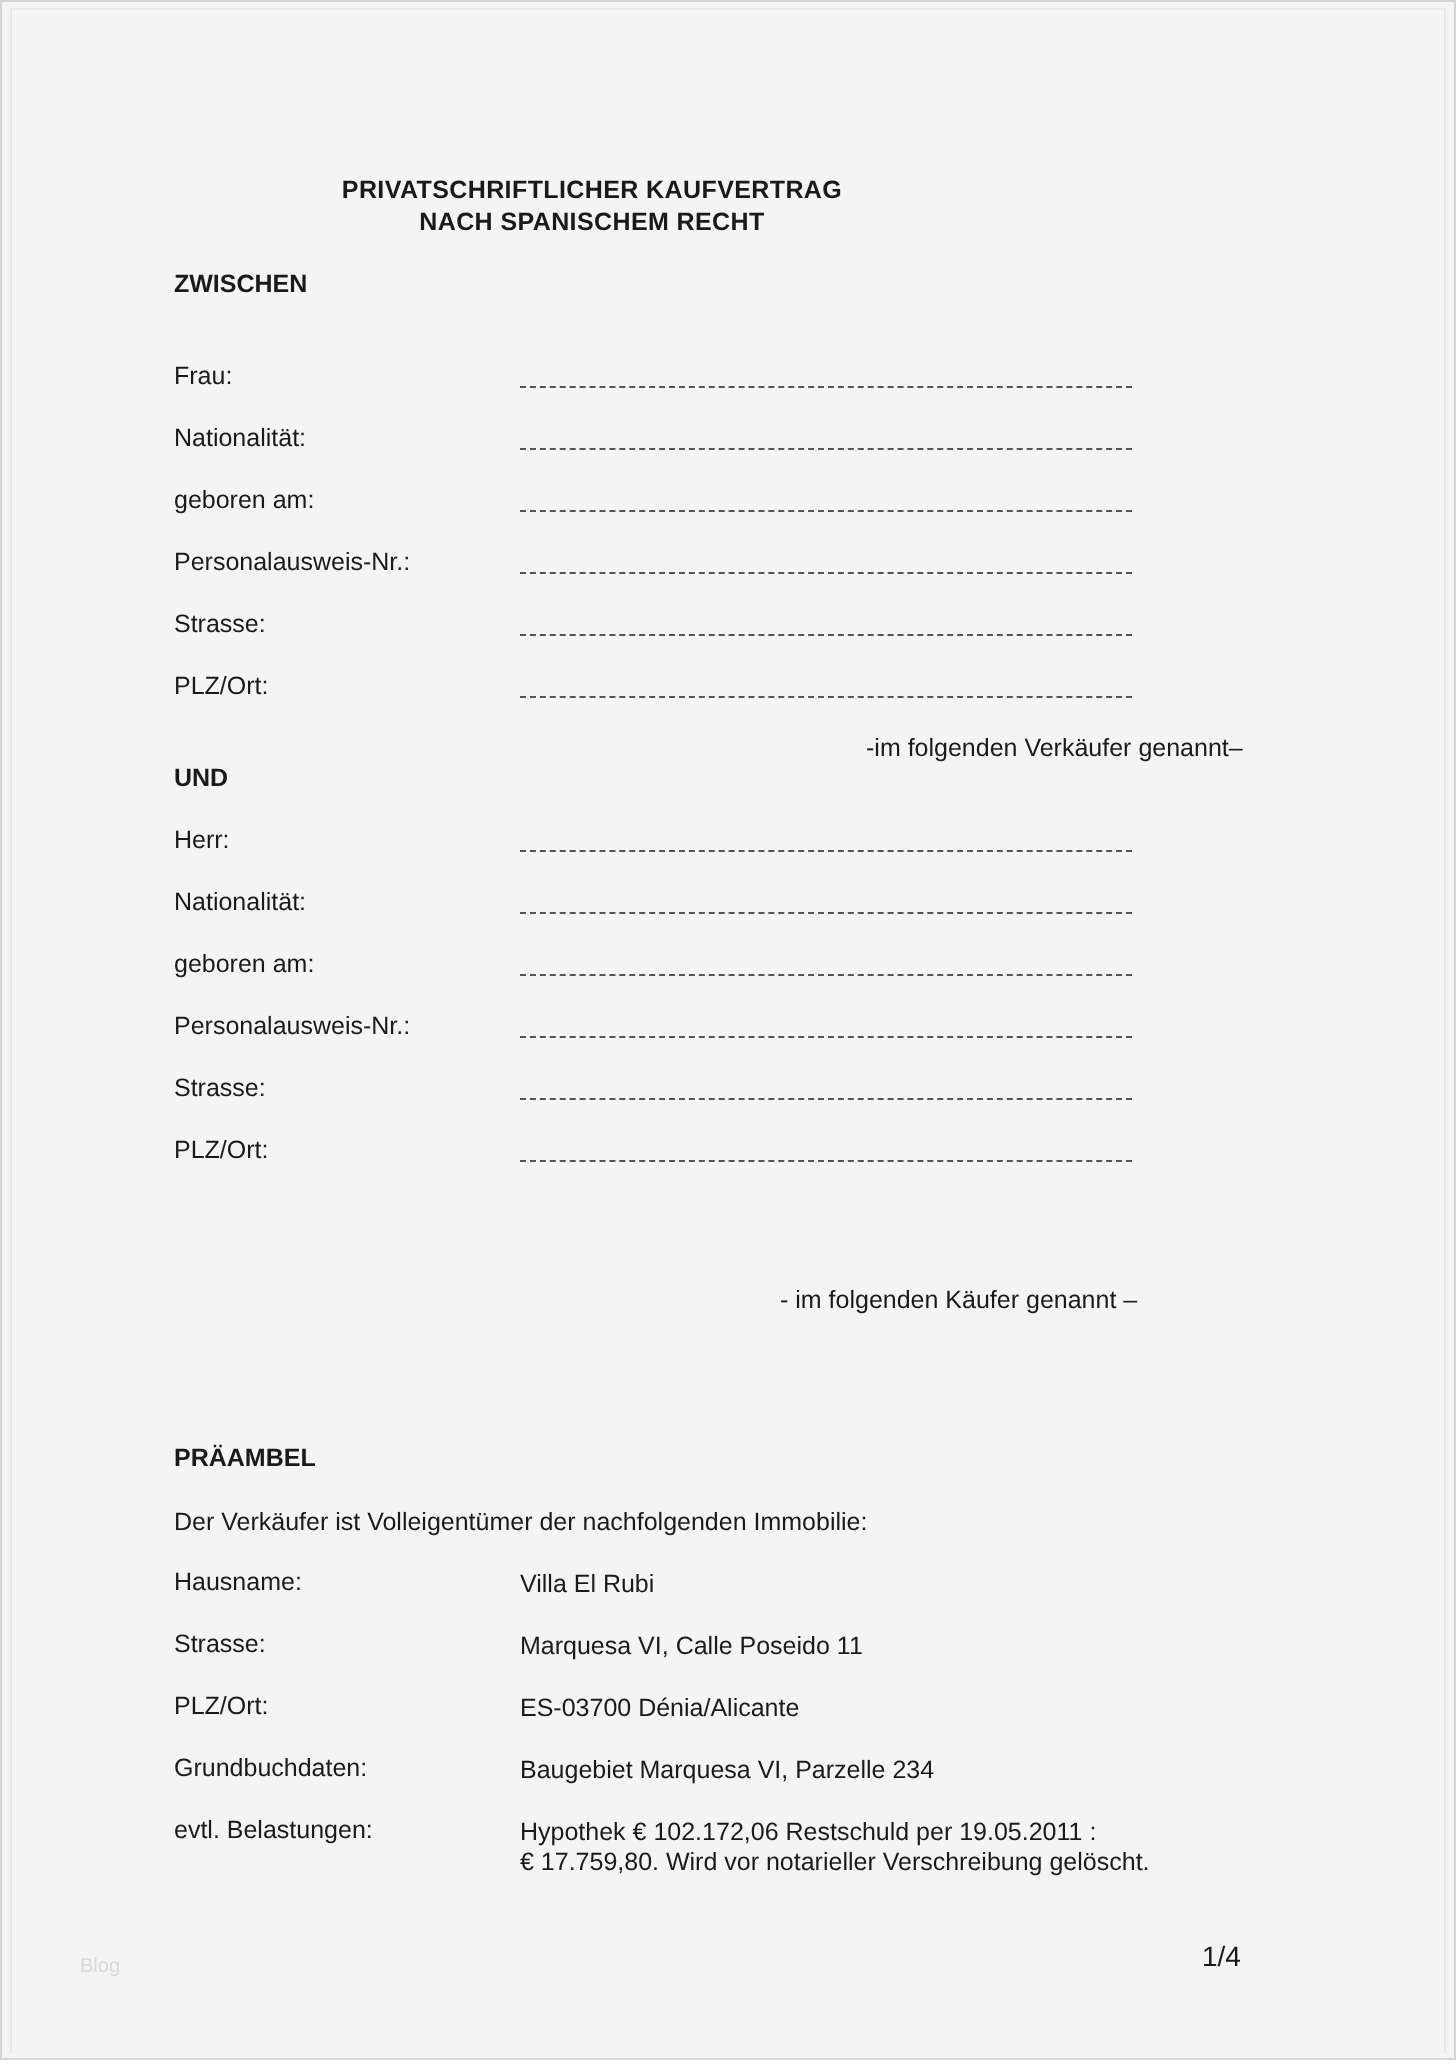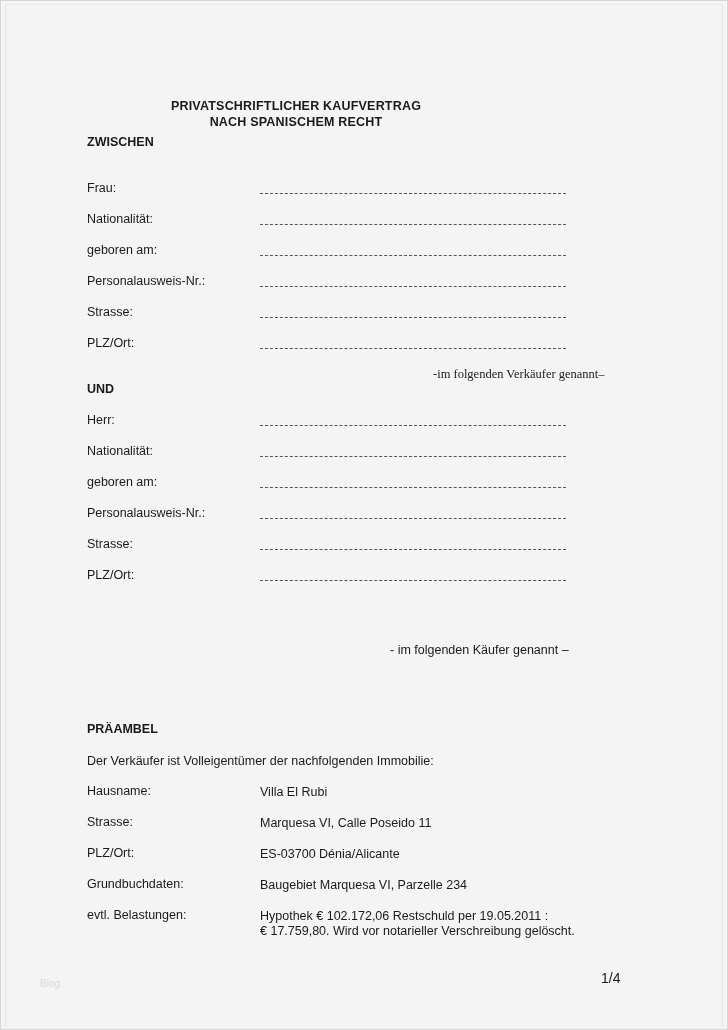--- a/index.html
+++ b/index.html
@@ -14,21 +14,21 @@
   .page-border {
     position: absolute; left: 0; top: 0; width: 726px; height: 1028px;
     border: 1px solid #d6d6d6;
   }
   .page-border-inner {
     position: absolute; left: 5px; top: 4px; width: 716px; height: 1022px;
     border-left: 1px solid #e6e6e6; border-right: 1px solid #e6e6e6; border-top: 1px solid #ebebeb;
   }
   .title {
     position: absolute; left: 0; width: 592px; text-align: center;
-    font-weight: bold; font-size: 12.5px; letter-spacing: 0.2px; margin-top: 11px;
+    font-weight: bold; font-size: 12.5px; letter-spacing: 0.2px;
   }
   .heading {
     position: absolute; left: 87px; font-weight: bold; font-size: 12.5px;
   }
   .row { position: absolute; left: 87px; font-size: 12.5px; width: 560px; }
   .row .lbl { position: absolute; left: 0; top: 0; white-space: nowrap; }
   .row .val { position: absolute; left: 173px; top: 1px; white-space: nowrap; }
   .row .line {
     position: absolute; left: 173px; top: 12px; width: 306px;
     border-bottom: 1px dashed #555;
@@ -73,21 +73,21 @@
 </div>
 <div class="row" style="top:305px;">
   <span class="lbl">Strasse:</span>
   <span class="line"></span>
 </div>
 <div class="row" style="top:336px;">
   <span class="lbl">PLZ/Ort:</span>
   <span class="line"></span>
 </div>
 
-<div class="note" style="left:433px; top:367px;font-family:Liberation Serif, serif;">-im folgenden Verkäufer genannt–</div>
+<div class="note" style="left:433px; top:367px;">-im folgenden Verkäufer genannt–</div>
 
 <div class="heading" style="top:382px;">UND</div>
 
 <div class="row" style="top:413px;">
   <span class="lbl">Herr:</span>
   <span class="line"></span>
 </div>
 <div class="row" style="top:444px;">
   <span class="lbl">Nationalität:</span>
   <span class="line"></span>

